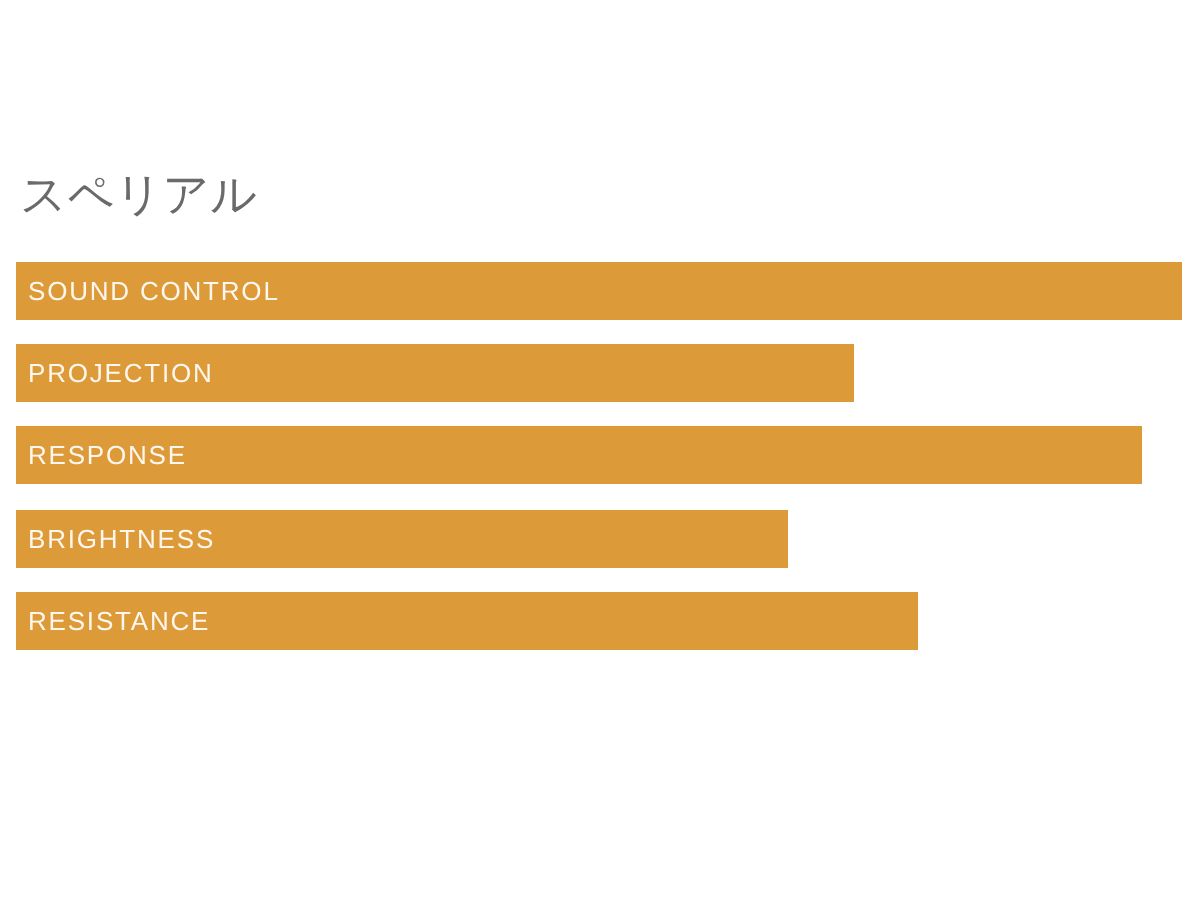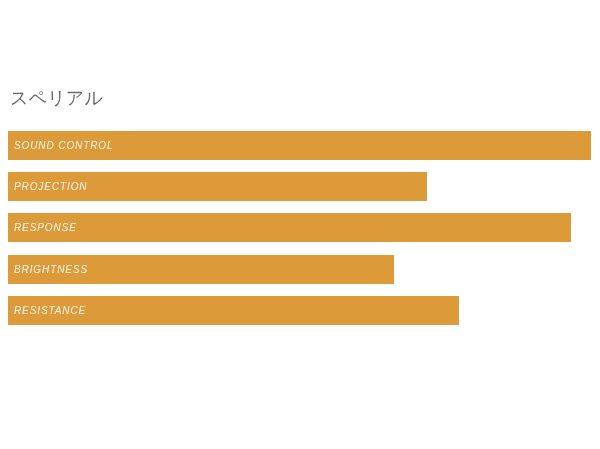--- a/index.html
+++ b/index.html
@@ -14,21 +14,21 @@
     position: relative;
     width: 600px;
     height: 449px;
     background: #ffffff;
     overflow: hidden;
   }
   #chart-title {
     position: absolute;
     left: 10px;
     top: 84px;
-    font-size: 18px;
+    font-size: 23px;
     line-height: 28px;
     color: #6a6a6a;
     font-weight: 400;
     letter-spacing: 0.2px;
     white-space: nowrap;
     font-family: "DejaVu Sans", "Liberation Sans", sans-serif;
   }
   #bars {
     position: absolute;
     left: 0;
@@ -47,27 +47,26 @@
     top: 0;
     height: 29px;
     background: #dd9a38;
   }
   .bar-label {
     position: absolute;
     left: 6px;
     top: 0;
     height: 29px;
     line-height: 29px;
-    font-size: 10px;
+    font-size: 13px;
     letter-spacing: 0.9px;
     color: #fdf7ef;
     white-space: nowrap;
     text-transform: uppercase;
     font-family: "Liberation Sans", sans-serif;
-    font-style: italic;
   }
 </style>
 </head>
 <body>
 
 <div id="canvas">
 
   <div id="chart-title">スペリアル</div>
 
   <div id="bars">

